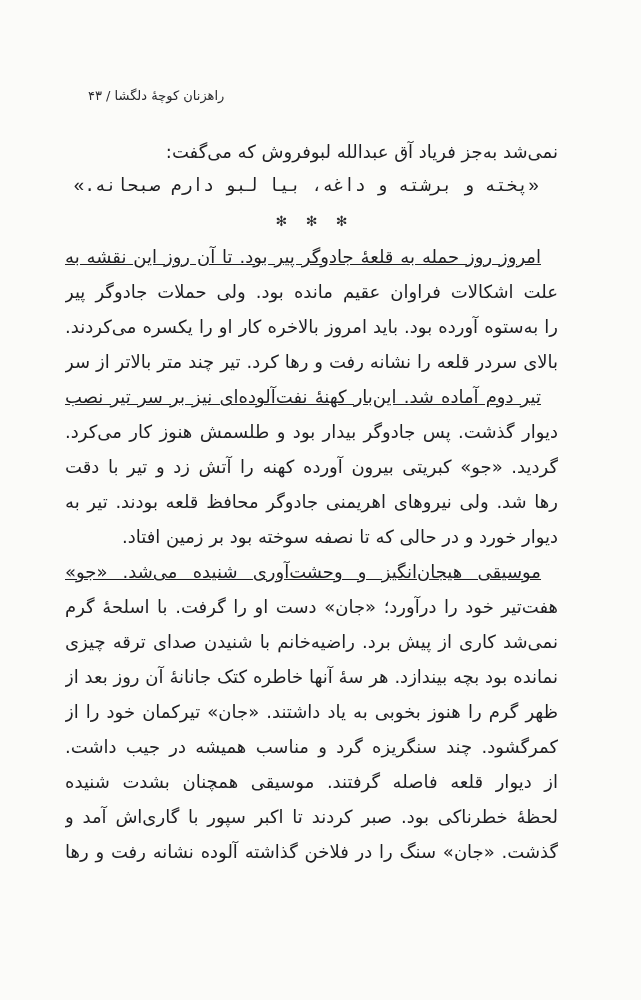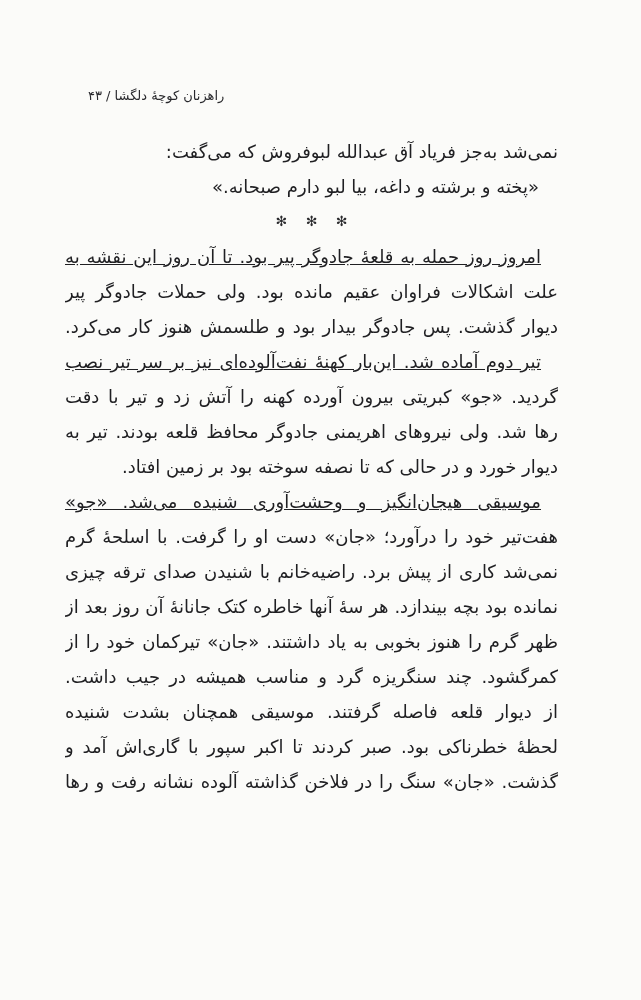--- a/index.html
+++ b/index.html
@@ -46,20 +46,21 @@
     white-space: normal;
   }
   .line.plain {
     text-align: center;
     text-align-last: right;
   }
   .line.indent {
     text-align: right;
     text-align-last: right;
     padding-right: 19px;
+    font-family: Liberation Mono, monospace;
   }
   .line.indent-justify {
     padding-right: 17px;
     text-decoration: underline;
   }
   .line.end {
     text-align-last: right;
   }
   .line.ornament {
     text-align: center;
@@ -73,22 +74,24 @@
 <body>
 
 <div class="page">
   <div class="running-header">راهزنان کوچۀ دلگشا / ۴۳</div>
   <div class="body-block">
       <div class="line plain">نمی‌شد به‌جز فریاد آق عبدالله لبوفروش که می‌گفت:</div>
       <div class="line indent">«پخته و برشته و داغه، بیا لبو دارم صبحانه.»</div>
       <div class="line ornament">✻ ✻ ✻</div>
       <div class="line indent-justify">امروز روز حمله به قلعۀ جادوگر پیر بود. تا آن روز این نقشه به</div>
       <div class="line justify">علت اشکالات فراوان عقیم مانده بود. ولی حملات جادوگر پیر دلاوران</div>
+      <div class="line justify">را به‌ستوه آورده بود. باید امروز بالاخره کار او را یکسره می‌کردند.</div>
+      <div class="line justify">بالای سردر قلعه را نشانه رفت و رها کرد. تیر چند متر بالاتر از سر</div>
+      <div class="line indent-justify">تیر دوم آماده شد. این‌بار کهنۀ نفت‌آلوده‌ای نیز بر سر تیر نصب</div>
       <div class="line justify">دیوار گذشت. پس جادوگر بیدار بود و طلسمش هنوز کار می‌کرد.</div>
-      <div class="line indent-justify">تیر دوم آماده شد. این‌بار کهنۀ نفت‌آلوده‌ای نیز بر سر تیر نصب</div>
       <div class="line justify">گردید. «جو» کبریتی بیرون آورده کهنه را آتش زد و تیر با دقت بیشتری</div>
       <div class="line justify">رها شد. ولی نیروهای اهریمنی جادوگر محافظ قلعه بودند. تیر به</div>
       <div class="line end">دیوار خورد و در حالی که تا نصفه سوخته بود بر زمین افتاد.</div>
       <div class="line indent-justify">موسیقی هیجان‌انگیز و وحشت‌آوری شنیده می‌شد. «جو»</div>
       <div class="line justify">هفت‌تیر خود را درآورد؛ «جان» دست او را گرفت. با اسلحۀ گرم</div>
       <div class="line justify">نمی‌شد کاری از پیش برد. راضیه‌خانم با شنیدن صدای ترقه چیزی</div>
       <div class="line justify">نمانده بود بچه بیندازد. هر سۀ آنها خاطره کتک جانانۀ آن روز بعد از</div>
       <div class="line justify">ظهر گرم را هنوز بخوبی به یاد داشتند. «جان» تیرکمان خود را از پر</div>
       <div class="line justify">کمرگشود. چند سنگریزه گرد و مناسب همیشه در جیب داشت. کمی</div>
       <div class="line justify">از دیوار قلعه فاصله گرفتند. موسیقی همچنان بشدت شنیده می‌شد.</div>

